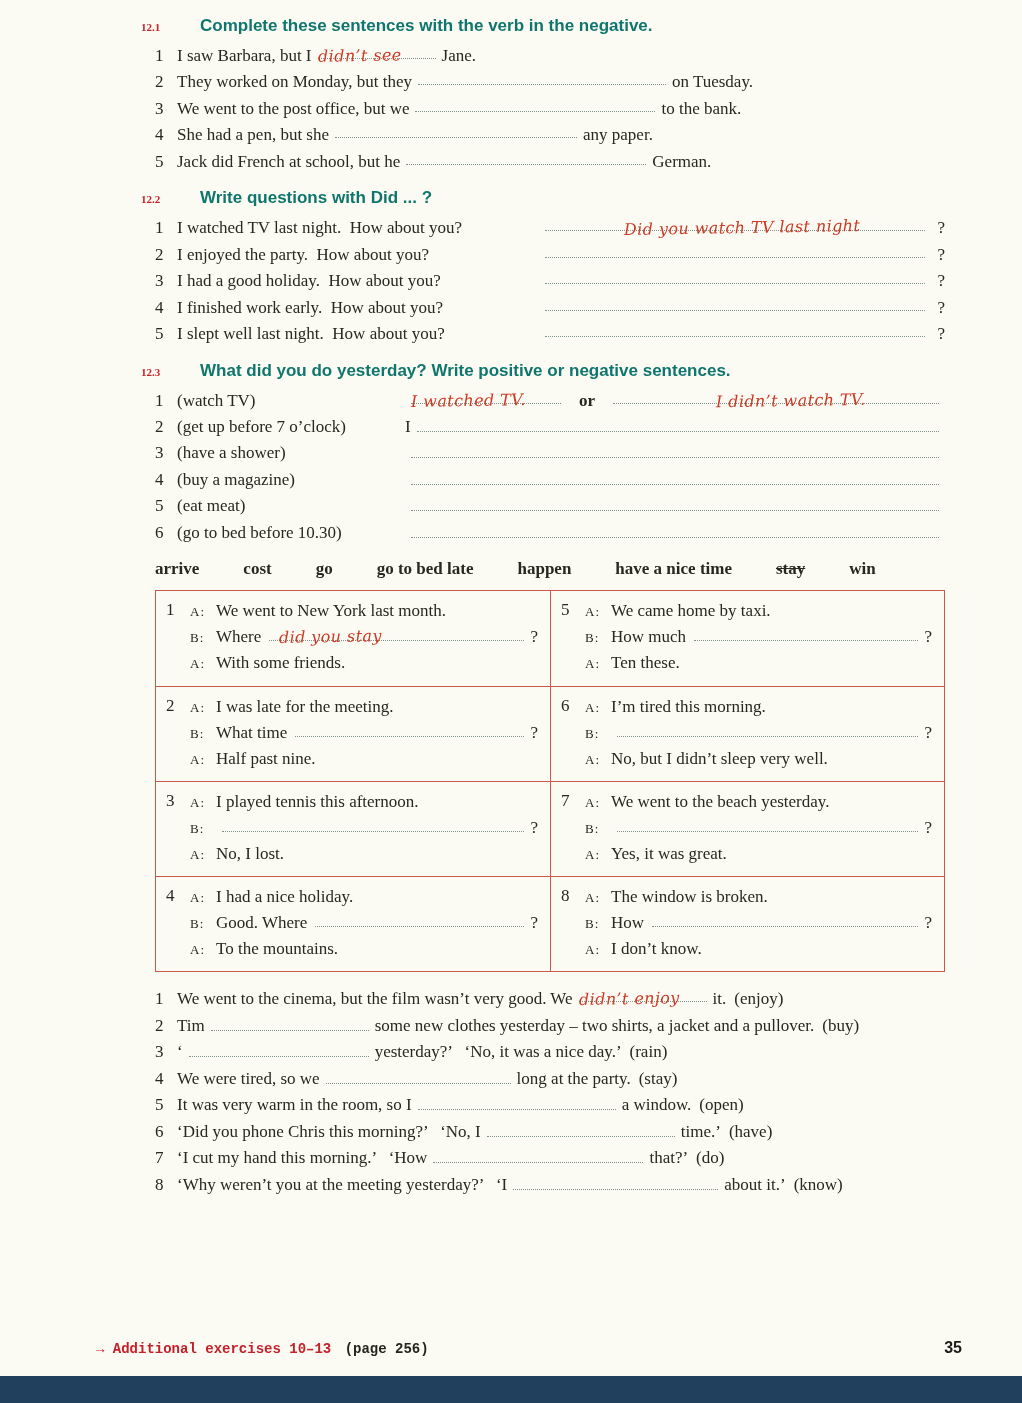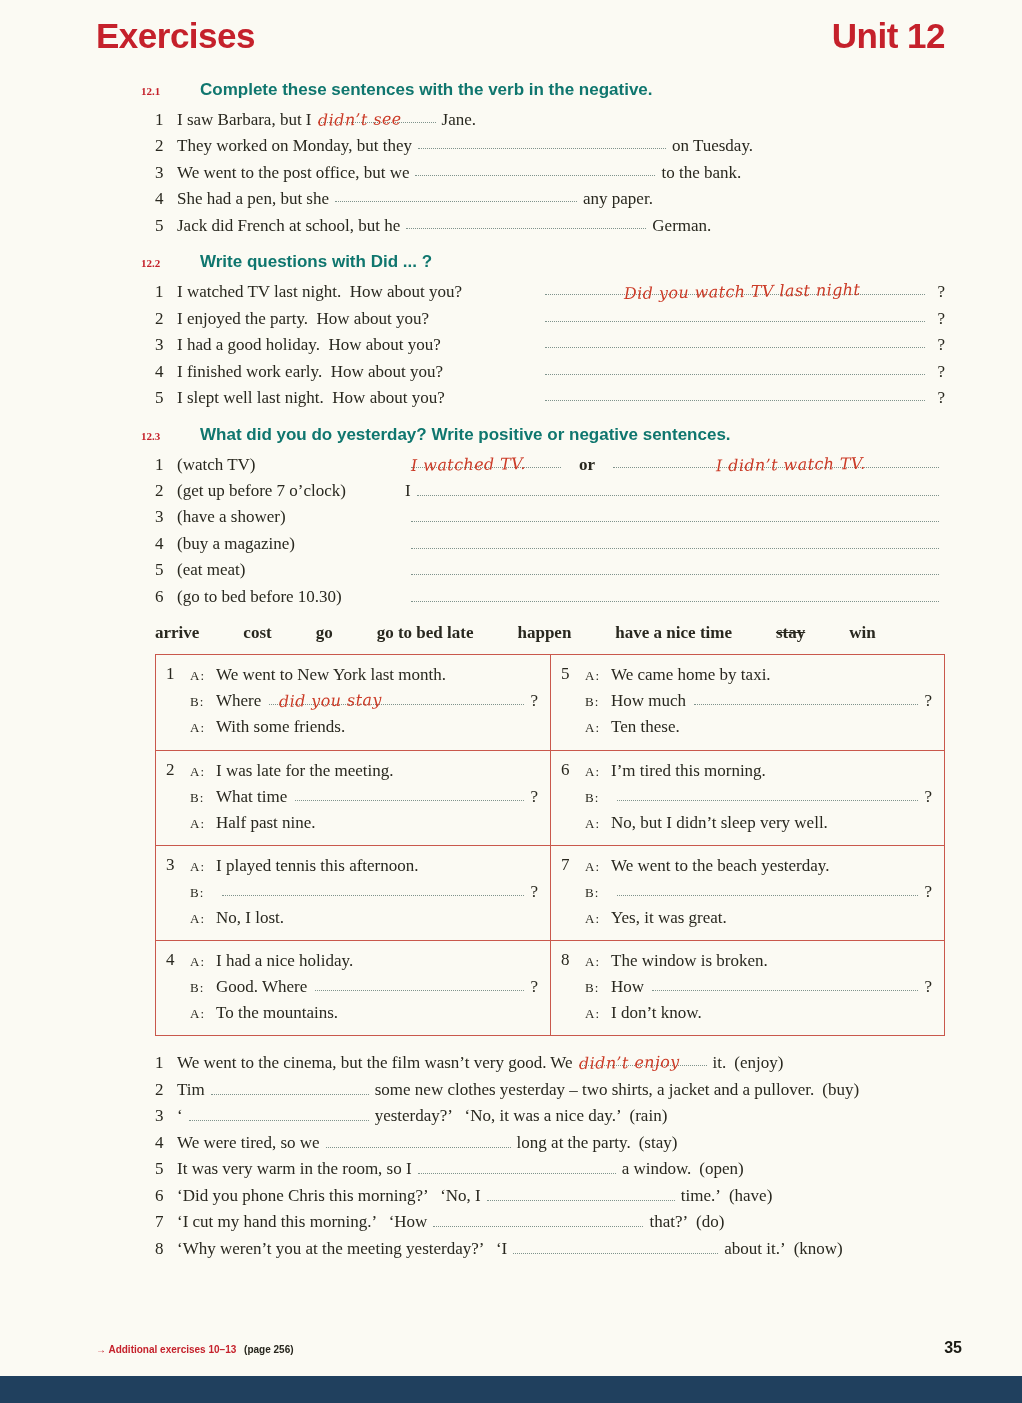--- a/index.html
+++ b/index.html
@@ -73,34 +73,30 @@
   .cline:last-child { margin-bottom:0; }
   .spk { width:26px; flex:none; font-size:13px; letter-spacing:1px; }
   .bpre:not(:empty) { margin-right:2px; }
   .cblank { flex:1 1 auto; margin:0 6px; text-align:left; padding-left:10px; }
 
   
   .hint { margin-left:8px; }
 
   
   .footer { position:absolute; left:96px; right:60px; bottom:46px; display:flex; justify-content:space-between; align-items:baseline; }
-  .footer-left { font-family:Liberation Sans, sans-serif; font-weight:700; font-size:10px; color:#c5212b; }
+  .footer-left { font-family:Liberation Mono, monospace; font-weight:700; font-size:14px; color:#c5212b; }
   .footer-ref { color:#26251c; margin-left:5px; }
   .pagenum { font-family:"Liberation Sans", sans-serif; font-weight:700; font-size:16px; color:#1b1b14; }
   .bottom-bar { position:absolute; left:0; bottom:0; width:100%; height:27px; background:#20405e; }
 </style>
 </head>
 <body>
 
 <div class="content">
 
-  <div class="header">
-    <div class="h-title">Exercises</div>
-    <div class="h-unit">Unit 12</div>
-  </div>
 
   <div class="section">
     <div class="sec-head">
       <span class="sec-num">12.1</span>
       <span class="sec-title">Complete these sentences with the verb in the negative.</span>
     </div>
     <div class="lines">
       <div class="line">
         <span class="inum">1</span>
         <span class="ltext"><span class="frag">I saw Barbara, but I</span><span class="blank" style="width:118px"><span class="hw">didn’t see</span></span><span class="frag">Jane.</span></span>

